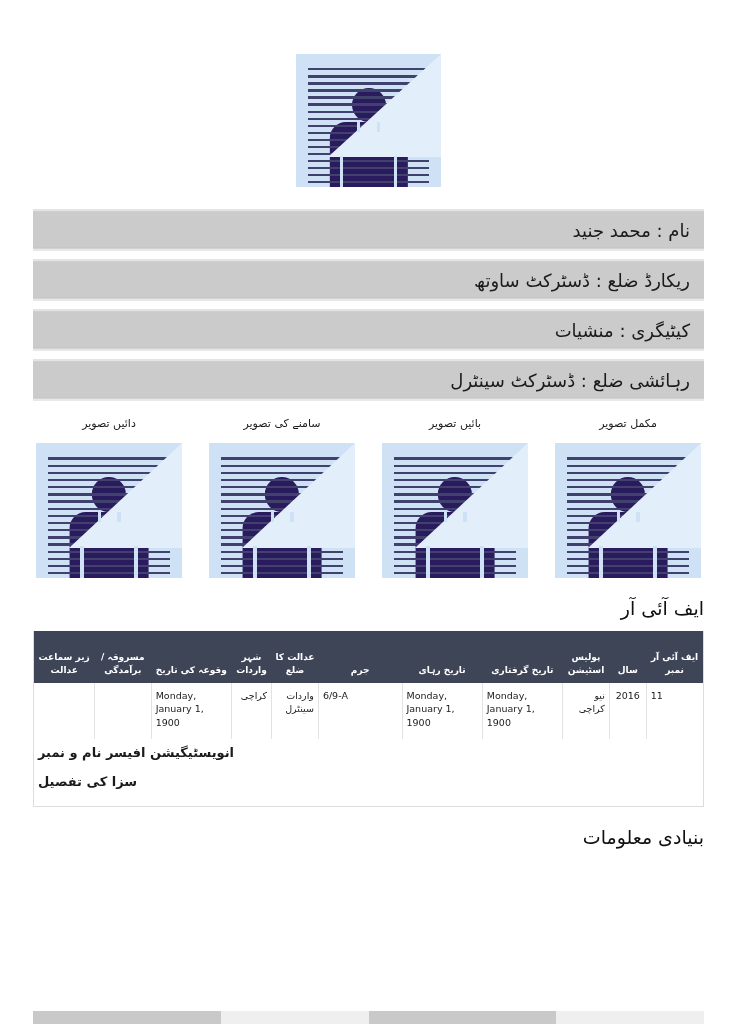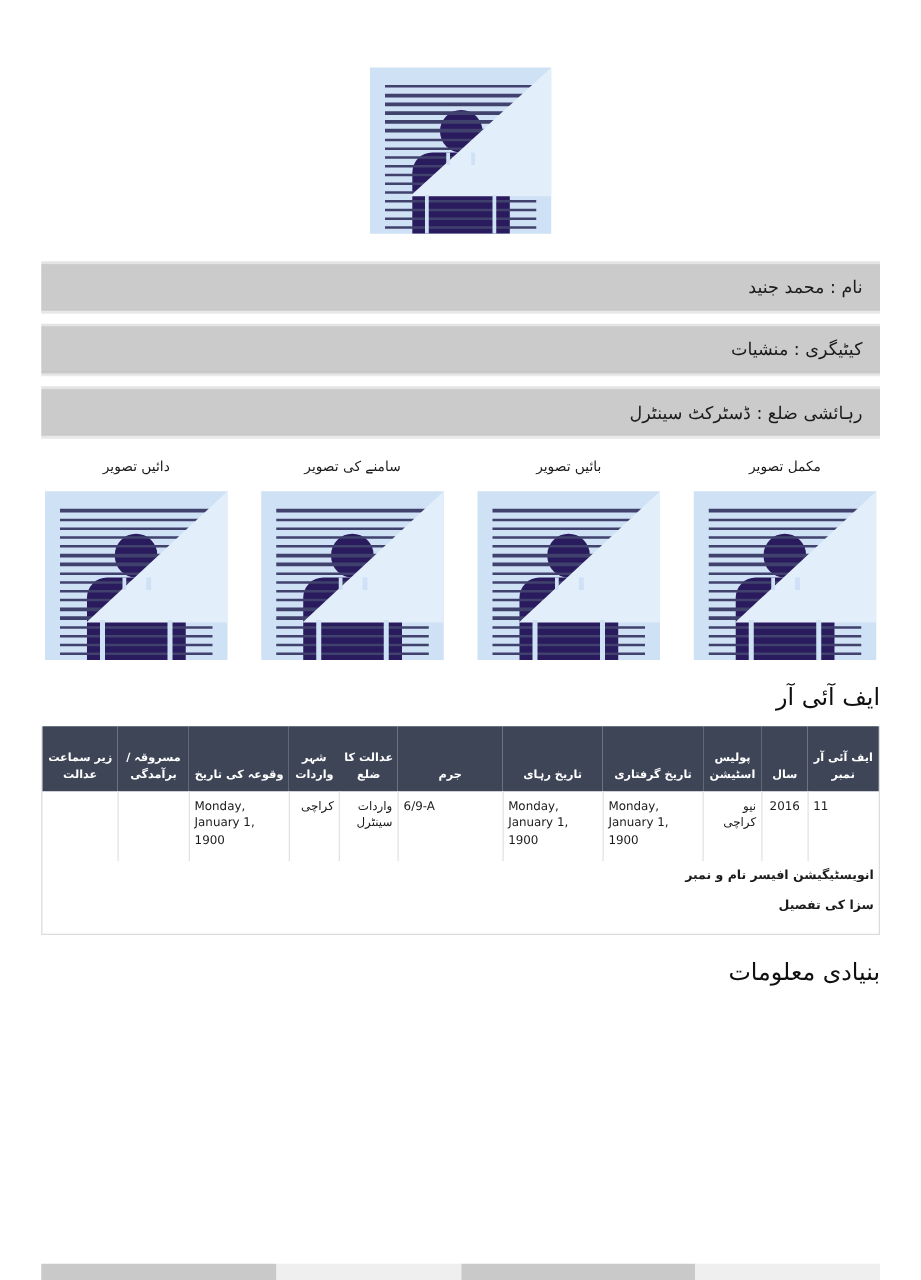--- a/index.html
+++ b/index.html
@@ -104,21 +104,21 @@
         #e4e4e4 0px, #e4e4e4 2px,
         #d5d5d5 2px, #c9c9c9 3px,
         #cbcbcb 3px, #cbcbcb 38px,
         #c2c2c2 38px, #d8d8d8 40px,
         #e8e8e8 40px, #e8e8e8 42px);
     display: flex;
     align-items: center;
     justify-content: flex-start;
     padding: 0 14px;
     box-sizing: border-box;
-    font-size: 14px;
+    font-size: 18px;
     color: #1b1b1b;
     letter-spacing: 0.2px;
   }
 
   
   .section-head {
     text-align: right;
     font-size: 19px;
     color: #101010;
     margin: 18px 0 0 0;
@@ -190,22 +190,22 @@
   }
   table.fir tbody td:first-child { border-right: none; }
   table.fir tbody td:last-child  { border-left: none; }
   td.num { text-align: left; direction: ltr; }
   td.ltrdate { text-align: left; direction: ltr; }
   td.rtltxt { text-align: right; }
   td.ctr { text-align: center; }
 
   .sub-labels {
     padding: 4px 4px 14px 4px;
-    text-align: right;
-    font-size: 10px;
+    text-align: left;
+    font-size: 13px;
     line-height: 1.55;
     font-weight: bold;
     color: #1b1b1b;
   }
   .sub-labels .blk { margin-bottom: 9px; }
 
   
   .bottom-strip {
     position: absolute;
     left: 33px;
@@ -254,20 +254,23 @@
       <div class="collar-l" style="width: 3.19px; height: 9.975px; top: 67.83px; left: 61.19px;"></div>
       <div class="collar-r" style="width: 3.19px; height: 9.975px; top: 67.83px; left: 80.91px;"></div>
       <div class="gap-l" style="width: 3.48px; height: 31.255px; left: 43.935px;"></div>
       <div class="gap-r" style="width: 3.48px; height: 31.255px; left: 97.585px;"></div>
     </div>
   </div>
 
   <div class="info-list">
     <div class="info-row">
       <span>نام : محمد جنید</span>
+    </div>
+    <div class="info-row">
+      <span>ریکارڈ ضلع : ڈسٹرکٹ ساوتھ</span>
     </div>
     <div class="info-row">
       <span>کیٹیگری : منشیات</span>
     </div>
     <div class="info-row">
       <span>رہائشی ضلع : ڈسٹرکٹ سینٹرل</span>
     </div>
   </div>
 
 

